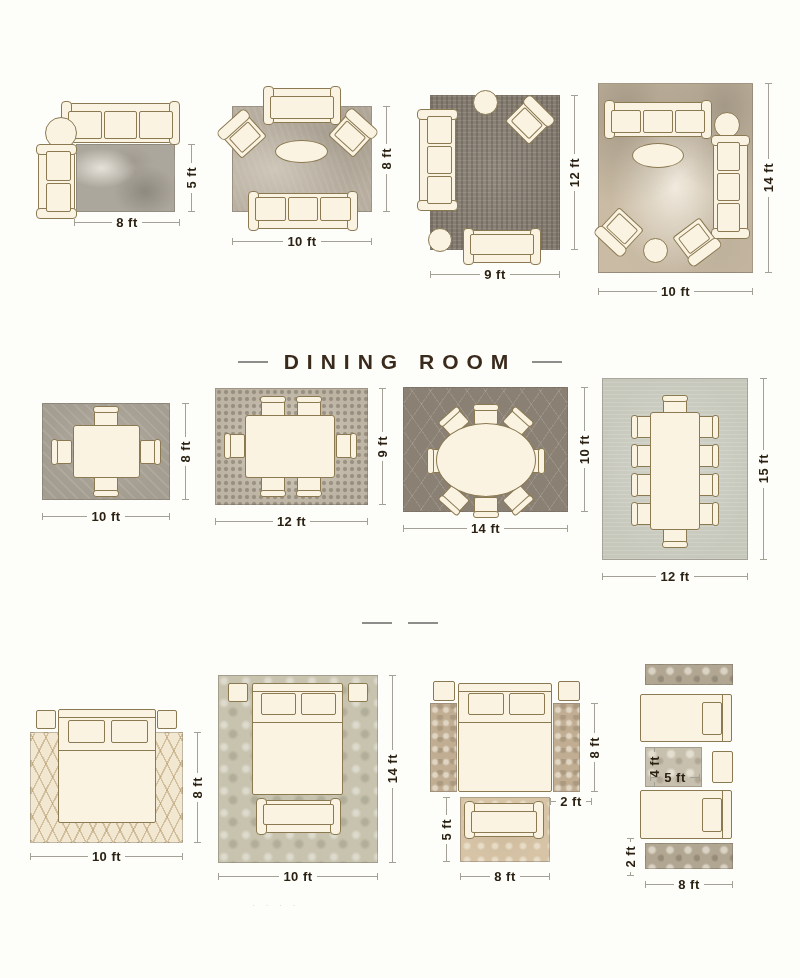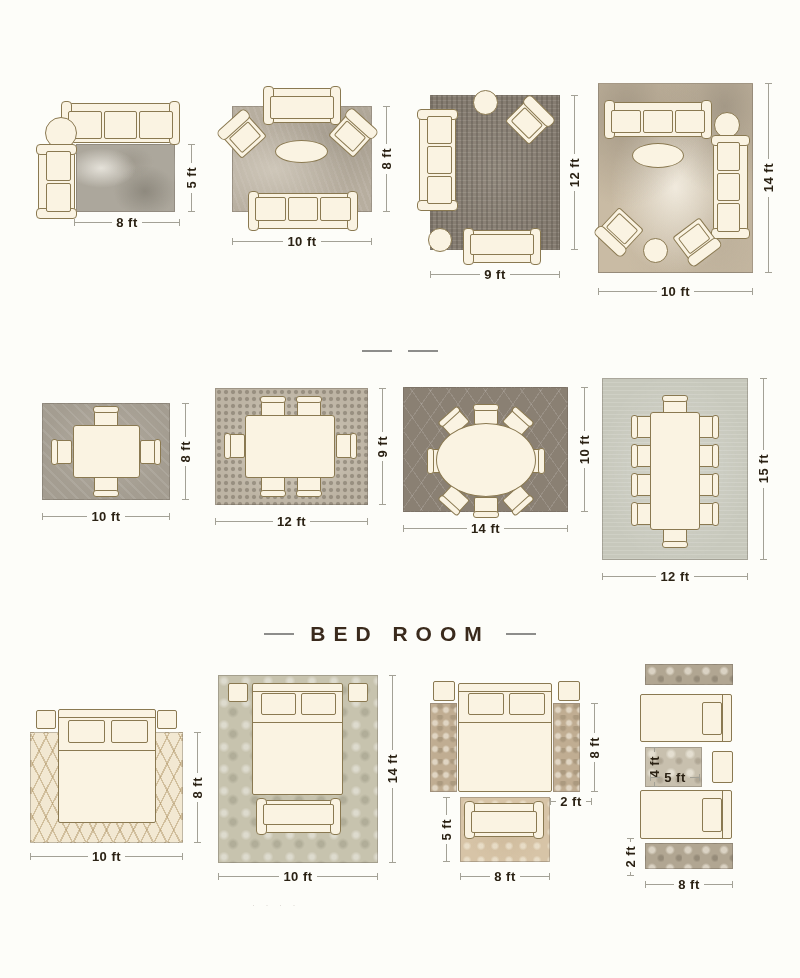--- a/index.html
+++ b/index.html
@@ -249,20 +249,21 @@
       <i class="r"></i>
   </div>
   <div class="dim-v" style="left:760px;top:83px;height:190px">
     <i class="t"></i>
       <span>14 ft</span>
       <i class="b"></i>
   </div>
 
   <div class="section-title" style="top:350px">
     <span class="dash"></span>
+    <span>DINING ROOM</span>
     <span class="dash"></span>
   </div>
 
   <div class="rug rug-e" style="left:42px;top:403px;width:128px;height:97px"></div>
   <div class="f dchair bk-top" style="left:94px;top:409px;width:24px;height:18px"></div>
   <div class="f dchair bk-bottom" style="left:94px;top:476px;width:24px;height:18px"></div>
   <div class="f dchair bk-left" style="left:54px;top:440px;width:18px;height:24px"></div>
   <div class="f dchair bk-right" style="left:140px;top:440px;width:18px;height:24px"></div>
   <div class="f" style="left:73px;top:425px;width:67px;height:53px"></div>
   <div class="dim-h" style="left:42px;top:508px;width:128px">
@@ -334,21 +335,20 @@
       <i class="r"></i>
   </div>
   <div class="dim-v" style="left:755px;top:378px;height:182px">
     <i class="t"></i>
       <span>15 ft</span>
       <i class="b"></i>
   </div>
 
   <div class="section-title" style="top:622px">
     <span class="dash"></span>
-    <span>BED ROOM</span>
     <span class="dash"></span>
   </div>
 
   <div class="rug rug-i" style="left:30px;top:732px;width:153px;height:111px"></div>
   <div class="f ns" style="left:36px;top:710px;width:20px;height:19px"></div>
   <div class="f ns" style="left:157px;top:710px;width:20px;height:19px"></div>
   <div class="f bed" style="left:58px;top:709px;width:98px;height:114px">
     <i class="hb"></i>
     <b class="pillow" style="left:9px;top:10px;width:37px;height:23px"></b>
     <b class="pillow" style="left:52px;top:10px;width:37px;height:23px"></b>

